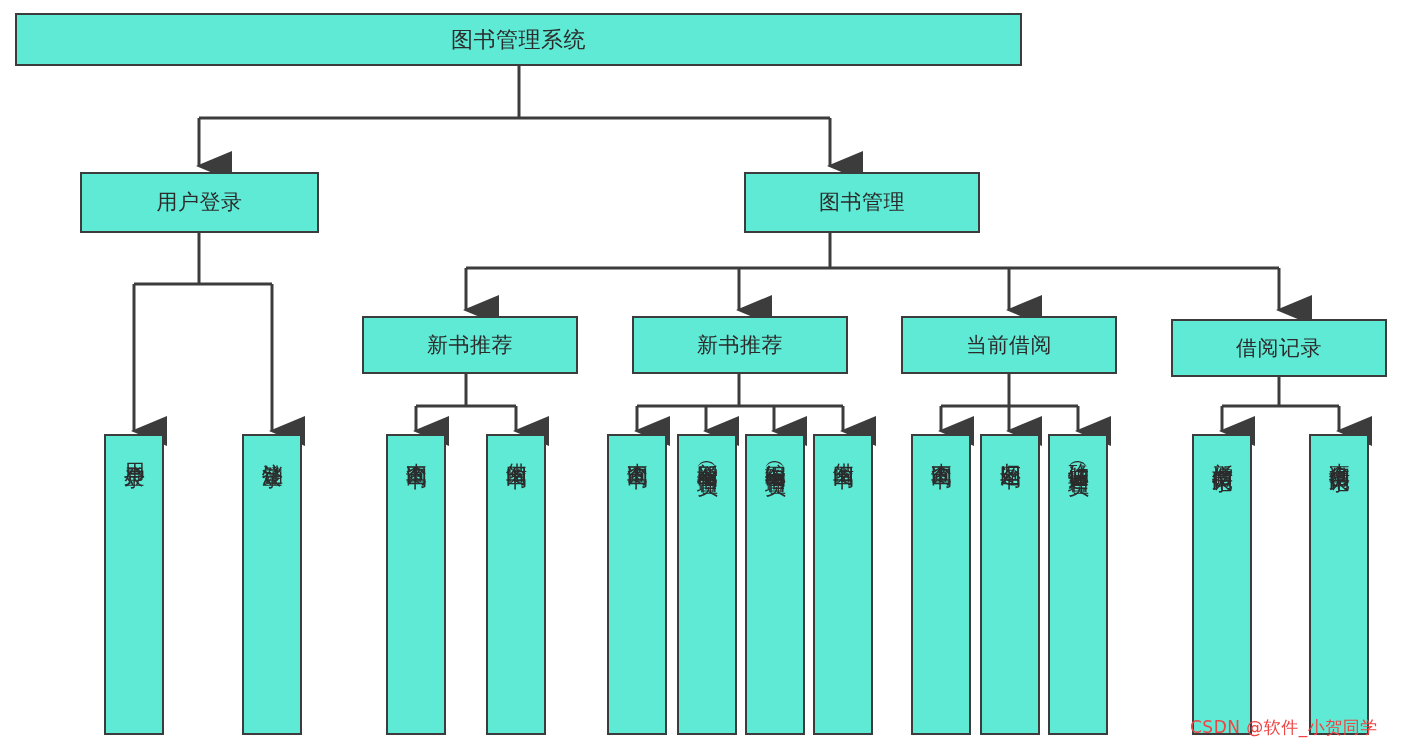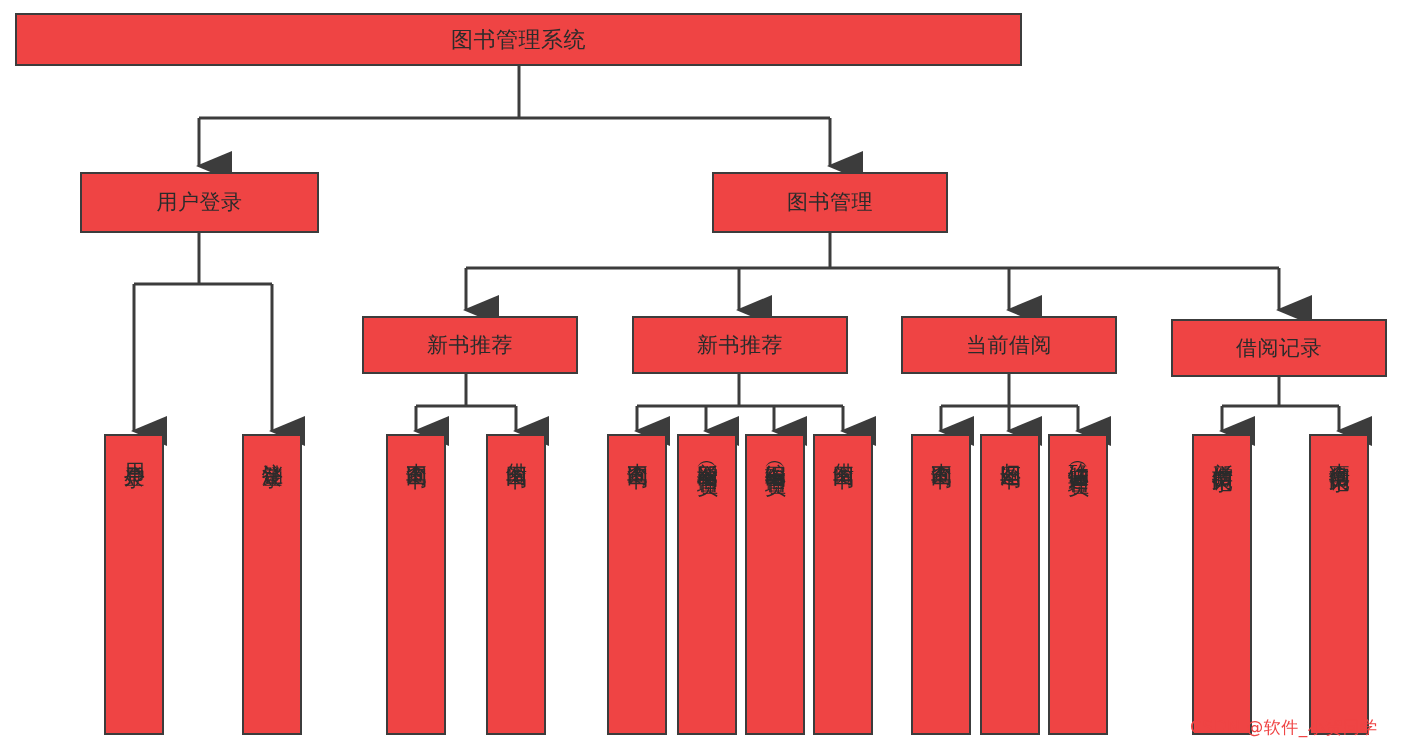--- a/index.html
+++ b/index.html
@@ -22,21 +22,21 @@
     position: absolute;
     left: 0;
     top: 0;
     width: 1405px;
     height: 747px;
     pointer-events: none;
   }
   .node {
     position: absolute;
     box-sizing: border-box;
-    background: #ef4444;
+    background: #5eead4;
     border: 2px solid #3c3c3c;
     display: flex;
     align-items: center;
     justify-content: center;
     color: #2b2b2b;
     z-index: 2;
   }
   .node-label {
     display: block;
     text-align: center;
@@ -128,21 +128,21 @@
   </svg>
 
   <div class="node root horiz" style="left:15px; top:13px; width:1007px; height:53px;">
     <span class="node-label">图书管理系统</span>
   </div>
 
   <div class="node horiz" style="left:80px; top:172px; width:239px; height:61px;">
     <span class="node-label">用户登录</span>
   </div>
 
-  <div class="node horiz" style="left:712px; top:172px; width:236px; height:61px;">
+  <div class="node horiz" style="left:744px; top:172px; width:236px; height:61px;">
     <span class="node-label">图书管理</span>
   </div>
 
   <div class="node horiz" style="left:362px; top:316px; width:216px; height:58px;">
     <span class="node-label">新书推荐</span>
   </div>
 
   <div class="node horiz" style="left:632px; top:316px; width:216px; height:58px;">
     <span class="node-label">新书推荐</span>
   </div>

